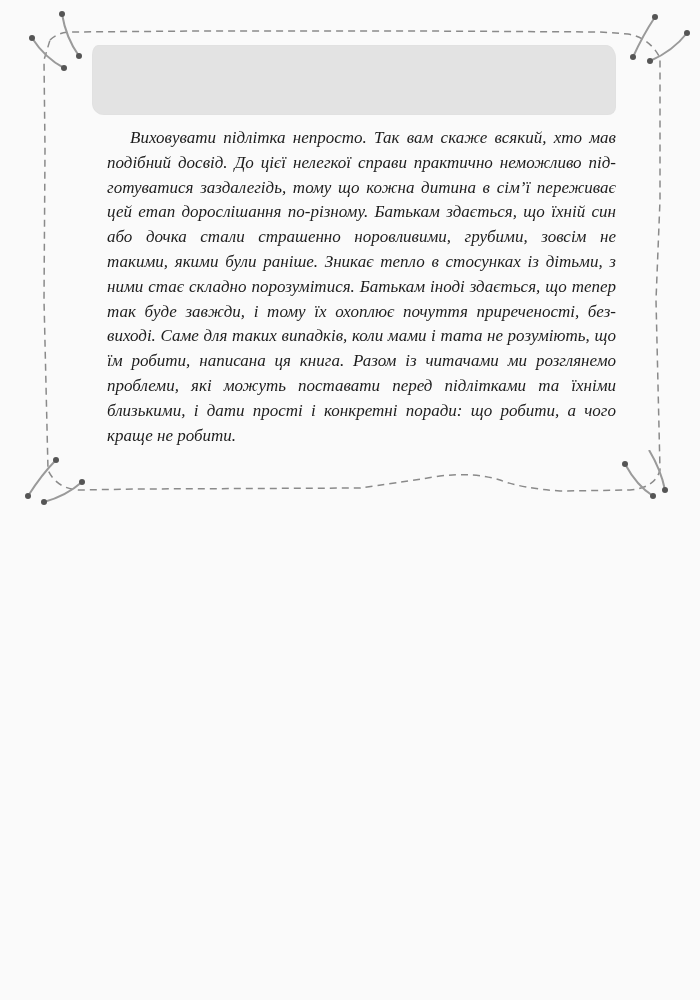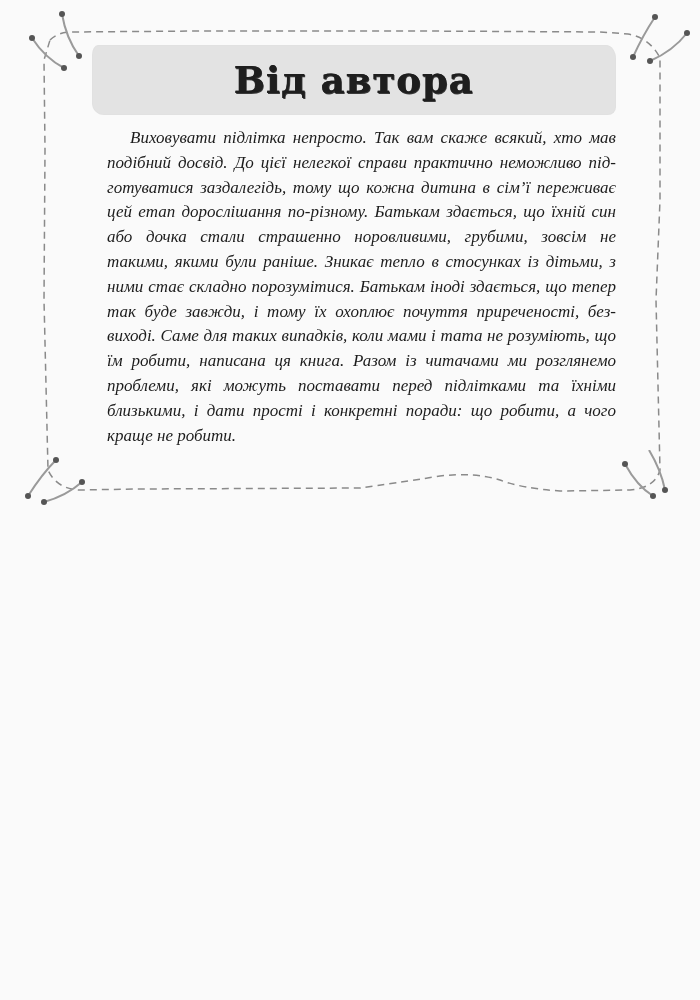--- a/index.html
+++ b/index.html
@@ -112,16 +112,15 @@
   </svg>
   <svg class="stitch" style="left:615px;top:450px;width:80px;height:60px" viewBox="0 0 80 60">
     <path d="M10 14 Q22 36 38 46" stroke="#9a9a9a" stroke-width="2" fill="none"></path>
     <path d="M34 0 Q46 20 50 40" stroke="#9a9a9a" stroke-width="2" fill="none"></path>
     <circle cx="10" cy="14" r="3" fill="#555"></circle>
     <circle cx="38" cy="46" r="3" fill="#555"></circle>
     <circle cx="50" cy="40" r="3" fill="#555"></circle>
   </svg>
 
   <div class="banner"></div>
-  <h1 class="title">Від автора</h1>
 
   <p class="body-text">Виховувати підлітка непросто. Так вам скаже всякий, хто мав подібний досвід. До цієї нелегкої справи практично неможливо під­готуватися заздалегідь, тому що кожна дитина в сім’ї переживає цей етап дорослішання по-різному. Батькам здається, що їхній син або дочка стали страшенно норовливими, грубими, зовсім не такими, якими були раніше. Зникає тепло в стосунках із дітьми, з ними стає складно порозумітися. Батькам іноді здається, що те­пер так буде завжди, і тому їх охоплює почуття приреченості, без­виході. Саме для таких випадків, коли мами і тата не розуміють, що їм робити, написана ця книга. Разом із читачами ми розгляне­мо проблеми, які можуть поставати перед підлітками та їхніми близькими, і дати прості і конкретні поради: що робити, а чого краще не робити.</p>
 </div>
 
 </body></html>

